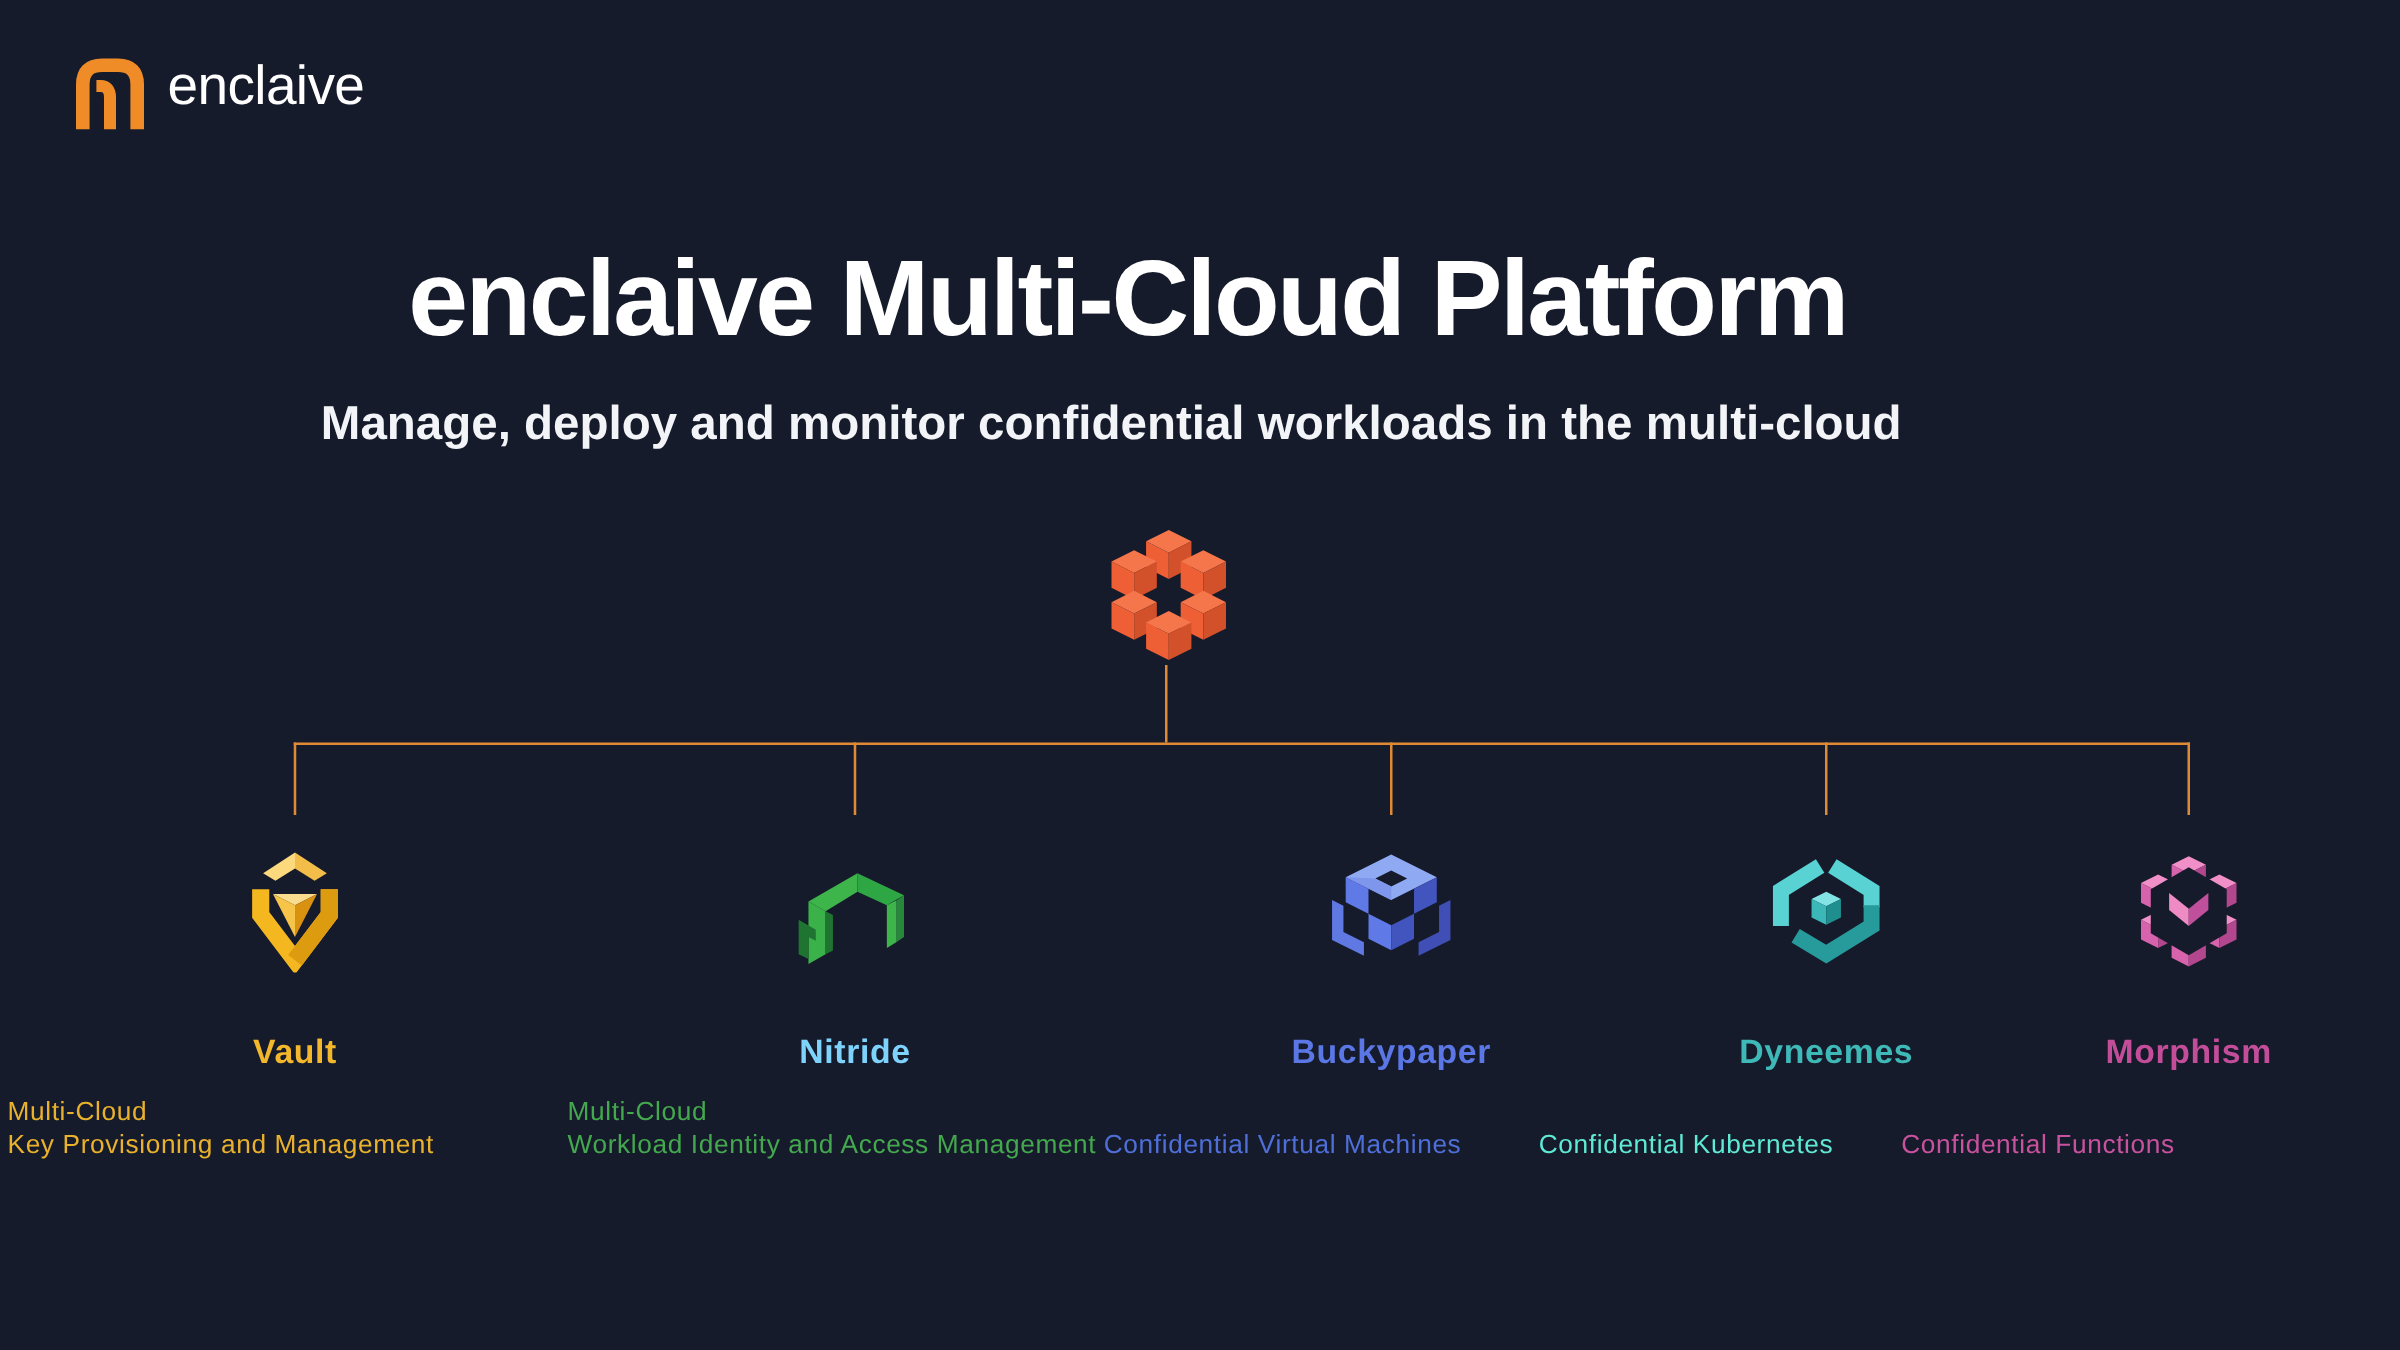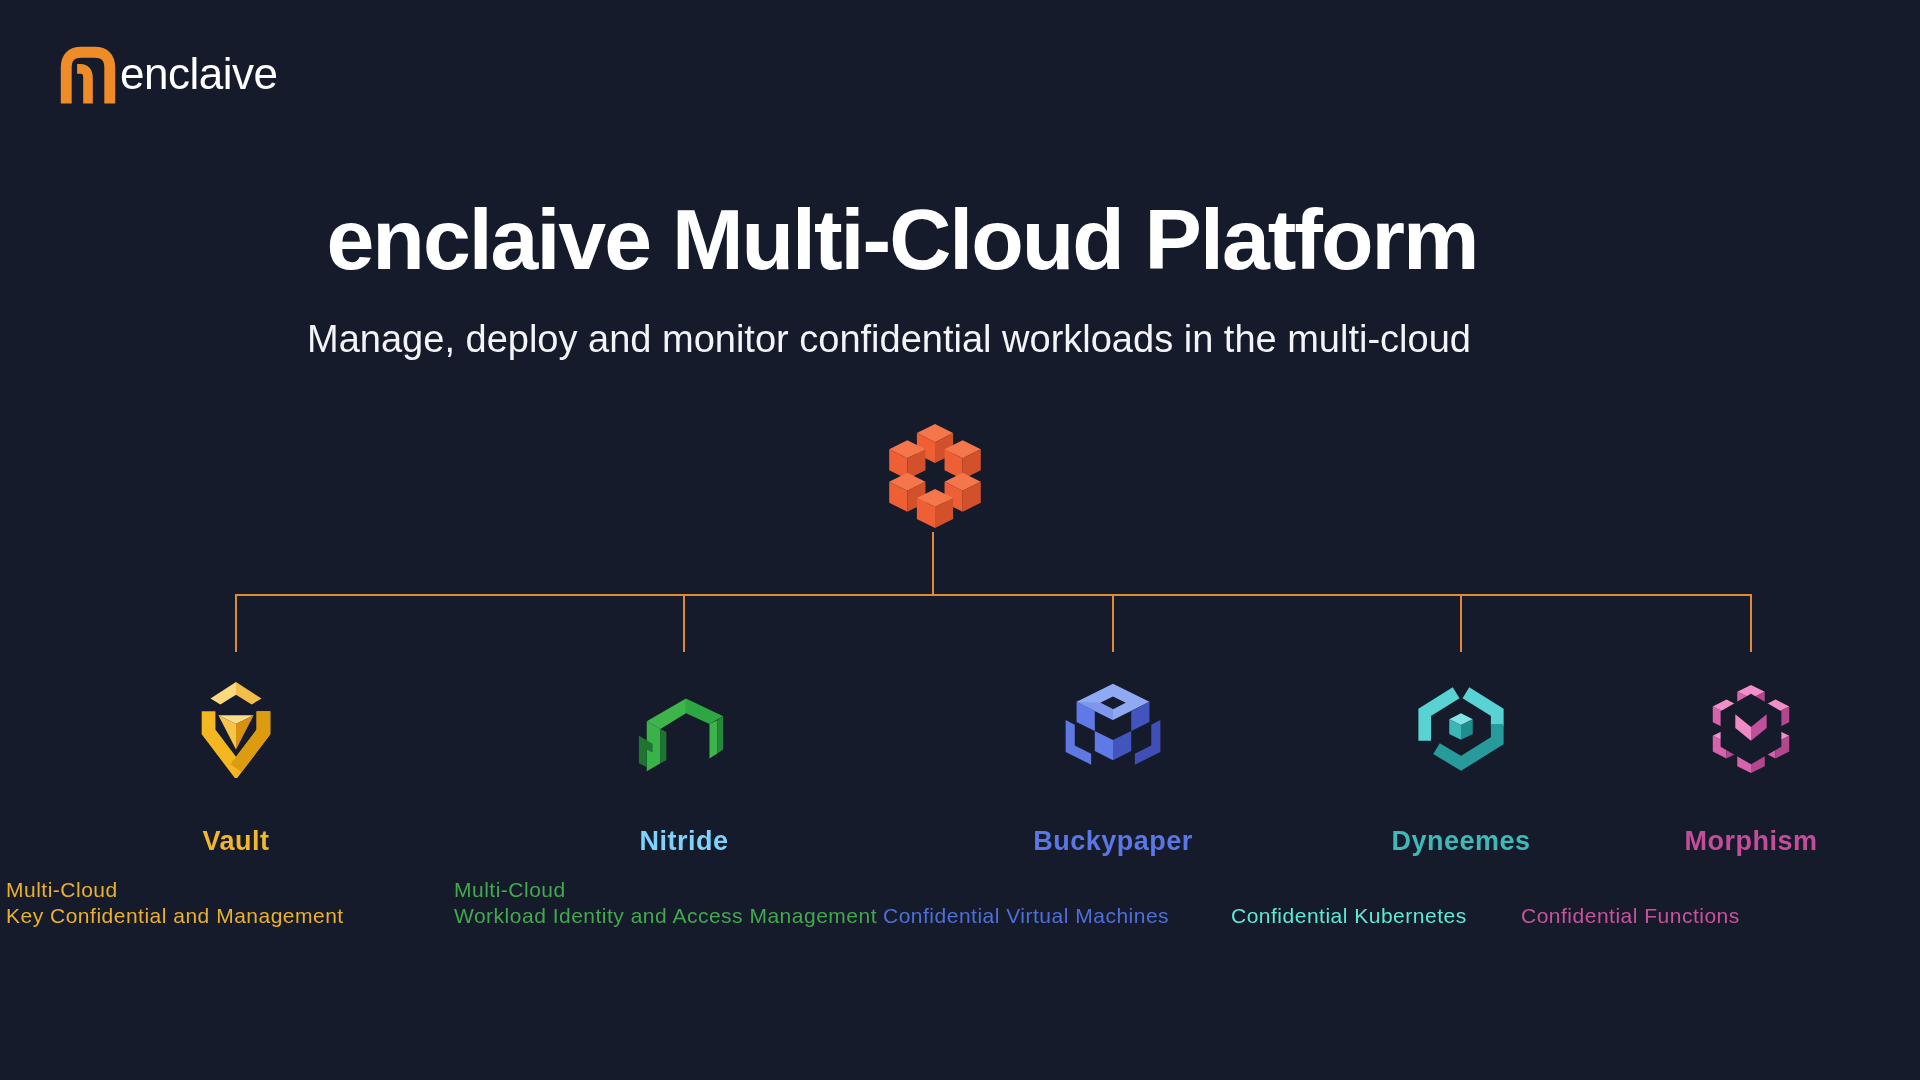--- a/index.html
+++ b/index.html
@@ -5,31 +5,31 @@
   * { margin:0; padding:0; box-sizing:border-box; }
   html,body { width:1920px; height:1080px; overflow:hidden; }
   body {
     background:#161b2b;
     font-family:"Liberation Sans", sans-serif;
     position:relative;
   }
   #stage { position:absolute; inset:0; width:1920px; height:1080px; }
 
   
-  .brand { position:absolute; left:56px; top:44px; display:flex; align-items:center; }
+  .brand { position:absolute; left:56px; top:44px; display:flex; align-items:flex-start; gap:14px; }
   .brand-name { color:#ffffff; font-size:44px; font-weight:500; letter-spacing:-0.5px; }
 
   
   .page-title {
     position:absolute; top:190px; left:891px; transform:translateX(-50%);
     white-space:nowrap; font-size:86px; font-weight:700; letter-spacing:-2px;margin-left:11px;
   }
   .page-subtitle {
     position:absolute; top:318px; left:889px; transform:translateX(-50%);
-    white-space:nowrap; font-size:38px; font-weight:400;
+    white-space:nowrap; font-size:38px; font-weight:700;
   }
 
   
   .platform-icon { position:absolute; left:887px; top:424px; }
 
   
   .line { position:absolute; }
   .trunk { left:932px; top:532px; width:2px; height:62px; }
   .hline { left:235px; top:594px; width:1517px; height:2px; }
   .drop  { top:594px; width:2px; height:58px; }
@@ -103,21 +103,21 @@
       <polygon points="50,2 76,19 66,25 50,15" fill="#f3bd4a"></polygon>
       <path d="M 22 32 L 22 53 L 50 90 L 78 53 L 78 32" fill="none" stroke="#f5b71f" stroke-width="14"></path>
       <path d="M 50 90 L 78 53 L 78 32" fill="none" stroke="#dd9b10" stroke-width="14"></path>
       <polygon points="32,36 68,36 50,45" fill="#fadc8e"></polygon>
       <polygon points="32,36 50,45 50,71" fill="#f5c449"></polygon>
       <polygon points="68,36 50,45 50,71" fill="#d89210"></polygon>
     </svg>
     <div class="pname" style="color: rgb(243, 183, 43);">Vault</div>
     <div class="pdesc" style="color: rgb(233, 177, 44);">
       <span>Multi-Cloud</span>
-      <span>Key Confidential and Management</span>
+      <span>Key Provisioning and Management</span>
     </div>
   </div>
 
   <div class="col col-1">
     <svg class="picon" width="98" height="98" viewBox="0 0 100 100">
       <polygon points="12,42 52,19 52,34 26,50" fill="#3db54b"></polygon>
       <polygon points="52,19 90,37 76,45 52,34" fill="#2fa644"></polygon>
       <polygon points="12,42 26,50 26,85 12,93" fill="#3bb14a"></polygon>
       <polygon points="26,50 32,53 32,82 26,85" fill="#1e7430"></polygon>
       <polygon points="76,45 84,41 84,75 76,80" fill="#3db54b"></polygon>

